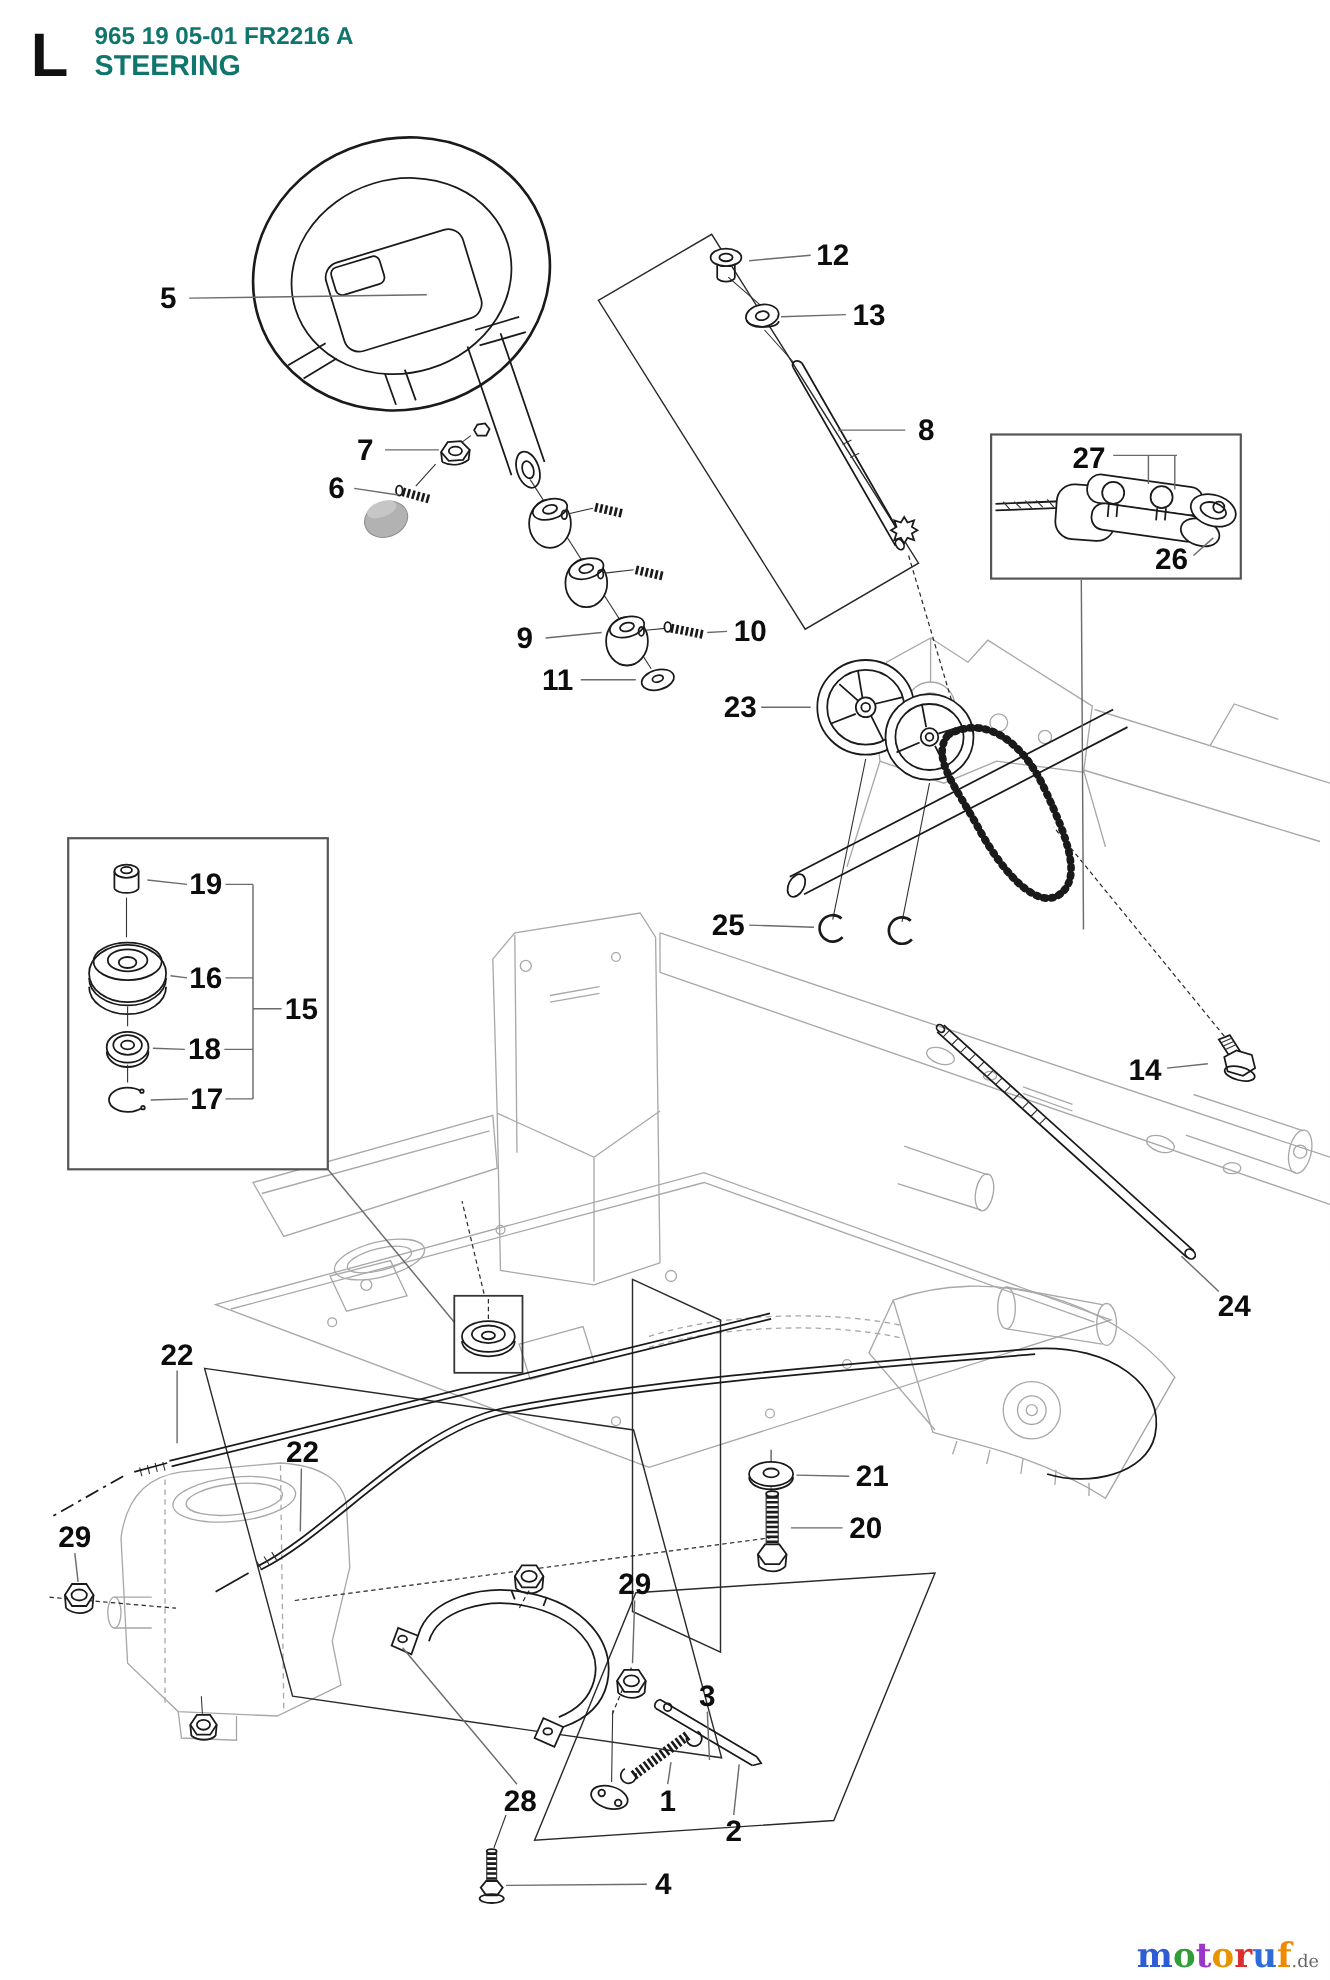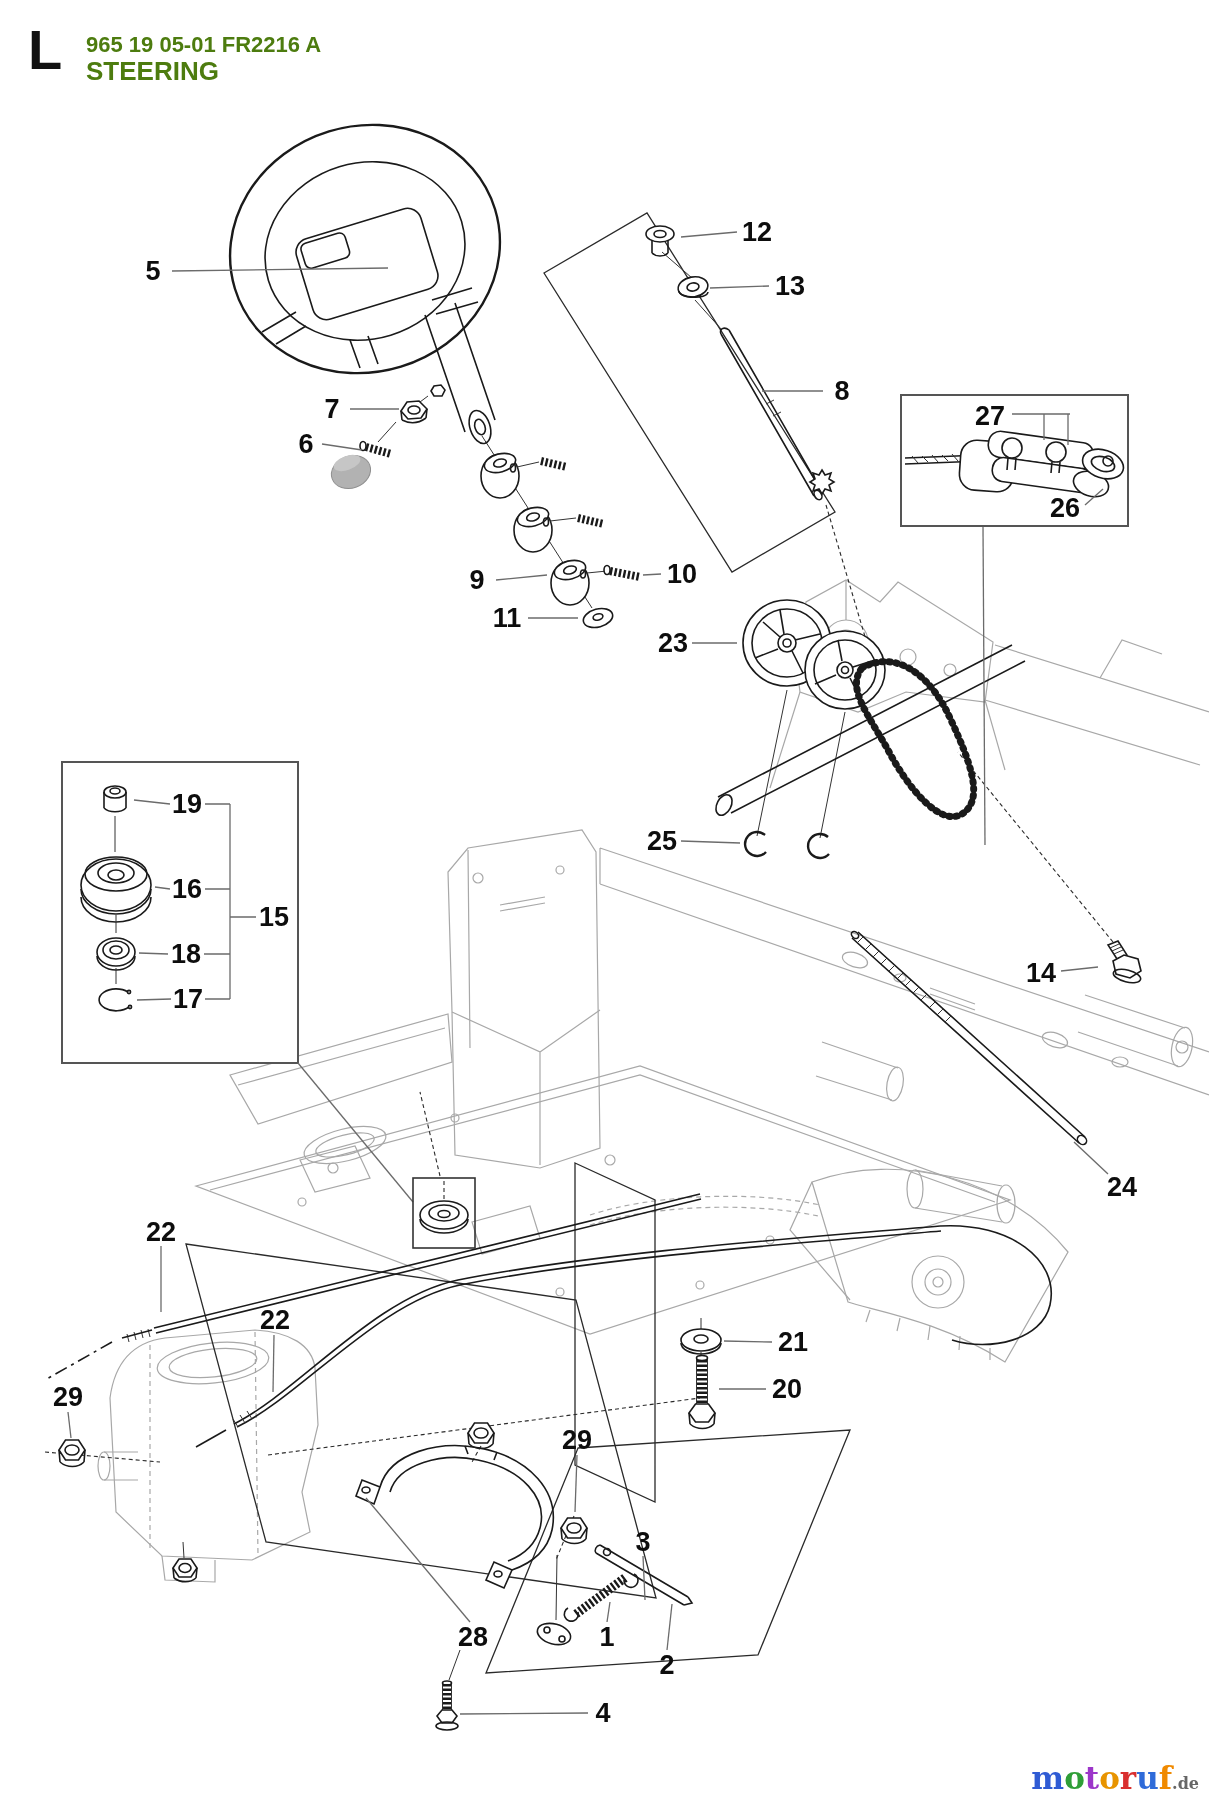--- a/index.html
+++ b/index.html
@@ -1,27 +1,27 @@
 <!DOCTYPE html>
 <html><head>
 <meta charset="utf-8">
 <style>
   html,body{margin:0;padding:0;background:#e8e8e8;}
   #page{position:relative;width:1209px;height:1800px;background:#ffffff;overflow:hidden;
         font-family:"Liberation Sans",sans-serif;}
   #diagram-svg{position:absolute;left:0;top:0;}
   
   .hdr-letter{position:absolute;left:28px;top:22px;font-size:56px;font-weight:bold;color:#111;line-height:1;}
-  .hdr-block{position:absolute;left:86px;top:32px;color:#4d7c0f;}
+  .hdr-block{position:absolute;left:86px;top:20px;color:#0f766e;}
   .hdr-pn{font-size:22px;font-weight:bold;line-height:1.15;}
   .hdr-title{font-size:26px;font-weight:bold;line-height:1.15;}
   
   #watermark{position:absolute;right:10px;bottom:6px;font-family:"DejaVu Serif",serif;
              font-weight:bold;font-size:31px;line-height:1;white-space:nowrap;}
-  #watermark .suffix{font-size:16px;color:#666;font-weight:bold;}
+  #watermark .suffix{font-size:16px;color:#666;font-weight:normal;}
   
   .p   {stroke:#1a1a1a;stroke-width:1.6;fill:none;}          
   .pw  {stroke:#1a1a1a;stroke-width:1.6;fill:#ffffff;}       
   .pt  {stroke:#1a1a1a;stroke-width:2.4;fill:none;}          
   .fr  {stroke:#a8a8a8;stroke-width:1.2;fill:none;}          
   .frd {stroke:#a8a8a8;stroke-width:1.2;fill:none;stroke-dasharray:5 4;}
   .cons{stroke:#2a2a2a;stroke-width:1.3;fill:none;}          
   .dash{stroke:#2a2a2a;stroke-width:1.1;fill:none;stroke-dasharray:4 3;}
   .lead{stroke:#6b6b6b;stroke-width:1.3;fill:none;}          
   .thin{stroke:#333;stroke-width:1;fill:none;}

